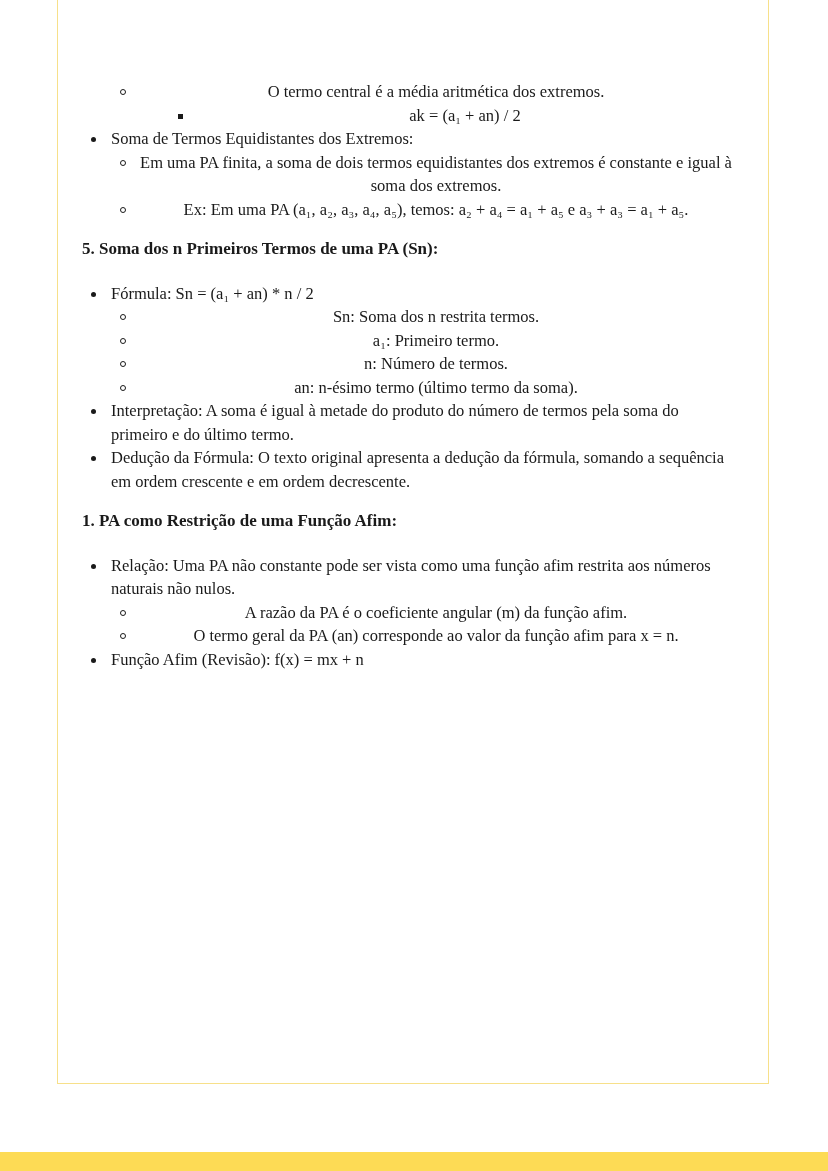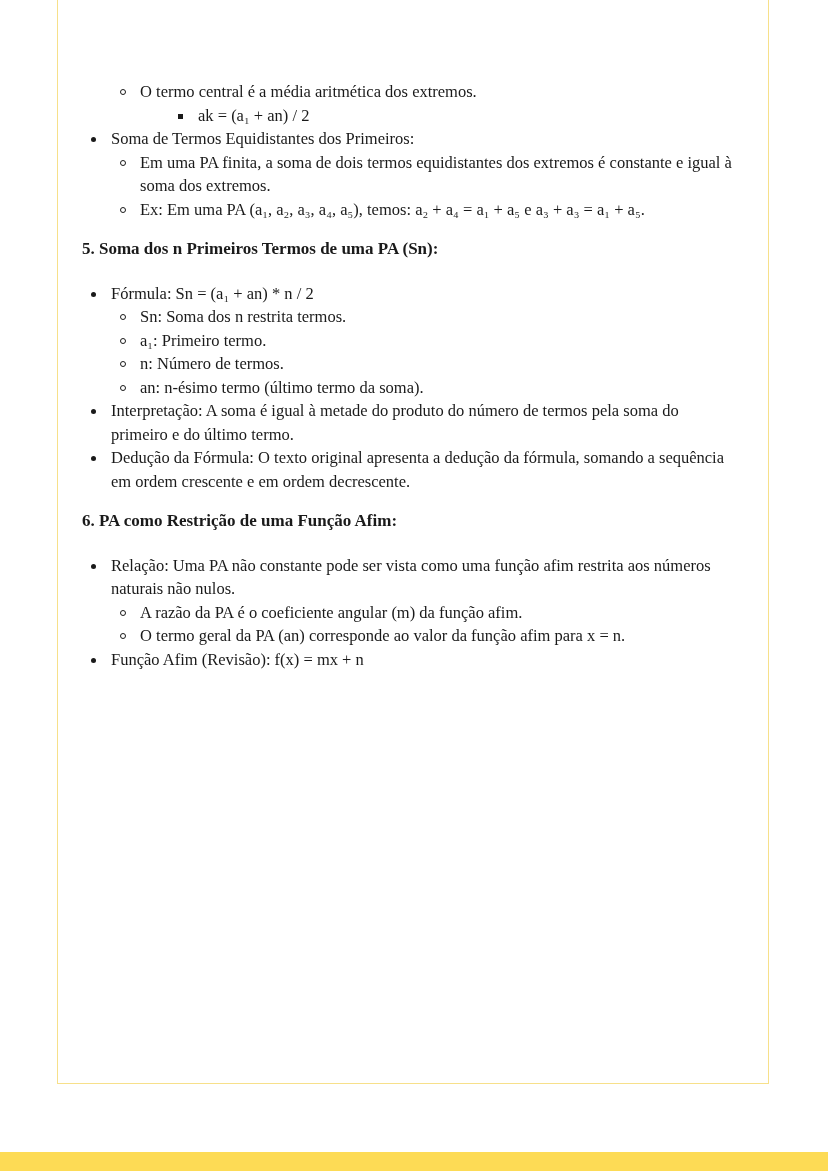--- a/index.html
+++ b/index.html
@@ -43,21 +43,21 @@
     }
     ul {
       margin: 0;
       padding: 0;
       list-style: none;
     }
     li {
       position: relative;
     }
     .l1 > li { padding-left: 29px; }
-    .l2 > li { padding-left: 29px; }
+    .l2 > li { padding-left: 29px; text-align: center; }
     .l3 > li { padding-left: 29px; }
     .l2 { margin-left: 29px; }
     .l2.top { margin-left: 29px; }
     .l3 { margin-left: 29px; }
     .bullet {
       position: absolute;
       left: 9px;
       top: 9px;
       width: 6px;
       height: 6px;
@@ -88,21 +88,21 @@
           <span class="bullet square"></span>
           <span>ak = (a₁ + an) / 2</span>
         </li>
       </ul>
     </li>
   </ul>
 
   <ul class="l1">
     <li>
       <span class="bullet disc"></span>
-      <span>Soma de Termos Equidistantes dos Primeiros:</span>
+      <span>Soma de Termos Equidistantes dos Extremos:</span>
       <ul class="l2" style="margin-left:0">
         <li>
           <span class="bullet circle"></span>
           <span>Em uma PA finita, a soma de dois termos equidistantes dos extremos é constante e igual à soma dos extremos.</span>
         </li>
         <li>
           <span class="bullet circle"></span>
           <span>Ex: Em uma PA (a₁, a₂, a₃, a₄, a₅), temos: a₂ + a₄ = a₁ + a₅ e a₃ + a₃ = a₁ + a₅.</span>
         </li>
       </ul>
@@ -137,21 +137,21 @@
     <li>
       <span class="bullet disc"></span>
       <span>Interpretação: A soma é igual à metade do produto do número de termos pela soma do primeiro e do último termo.</span>
     </li>
     <li>
       <span class="bullet disc"></span>
       <span>Dedução da Fórmula: O texto original apresenta a dedução da fórmula, somando a sequência em ordem crescente e em ordem decrescente.</span>
     </li>
   </ul>
 
-  <div class="heading">6. PA como Restrição de uma Função Afim:</div>
+  <div class="heading">1. PA como Restrição de uma Função Afim:</div>
 
   <ul class="l1">
     <li>
       <span class="bullet disc"></span>
       <span>Relação: Uma PA não constante pode ser vista como uma função afim restrita aos números naturais não nulos.</span>
       <ul class="l2" style="margin-left:0">
         <li>
           <span class="bullet circle"></span>
           <span>A razão da PA é o coeficiente angular (m) da função afim.</span>
         </li>

